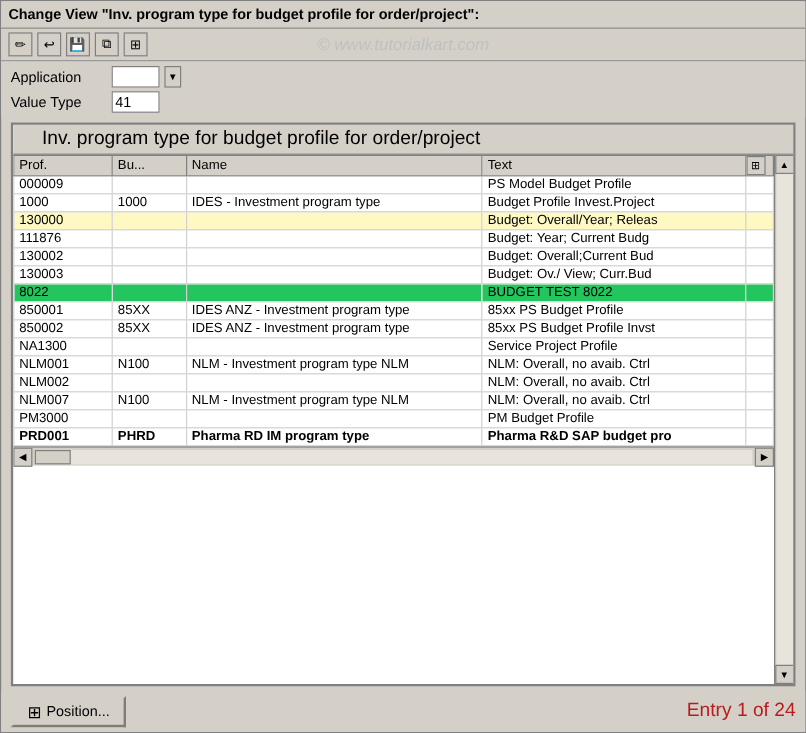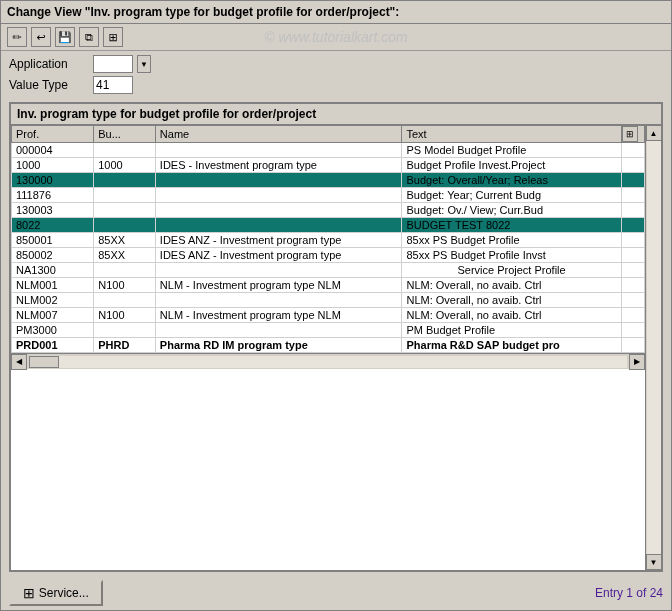--- a/index.html
+++ b/index.html
@@ -100,23 +100,23 @@
       margin: 4px 8px;
       border: 2px solid #808080;
       flex: 1;
       display: flex;
       flex-direction: column;
       overflow: hidden;
       background: #fff;
     }
     .table-title {
       background: #d4d0c8;
-      padding: 3px 6px;
-      font-size: 12px;
-      font-weight: bold;
+      padding: 3px 24px;
+      font-size: 16px;
+      font-weight: normal;
       border-bottom: 1px solid #808080;
     }
     table {
       width: 100%;
       border-collapse: collapse;
       font-size: 11px;
     }
     thead tr {
       background: #d4d0c8;
     }
@@ -216,22 +216,22 @@
       display: flex;
       align-items: center;
       gap: 4px;
       background: #d4d0c8;
       border: 2px outset #d4d0c8;
       padding: 3px 12px;
       cursor: pointer;
       font-size: 12px;
     }
     .entry-text {
-      font-size: 12px;
-      color: #4c1d95;
+      font-size: 16px;
+      color: #b91c1c;
     }
     .col-grid-icon {
       width: 16px;
       height: 16px;
       border: 1px solid #808080;
       background: #d4d0c8;
       display: inline-flex;
       align-items: center;
       justify-content: center;
       cursor: pointer;
@@ -278,55 +278,62 @@
               <th class="col-bu">Bu...</th>
               <th class="col-name">Name</th>
               <th class="col-text">Text</th>
               <th style="width:16px; padding:0;">
                 <div class="col-grid-icon" style="font-size:9px;">⊞</div>
               </th>
             </tr>
           </thead>
           <tbody id="table-body">
               <tr style="background: rgb(255, 255, 255);">
-                <td class="col-prof">000004</td>
+                <td class="col-prof">000009</td>
                 <td class="col-bu"></td>
                 <td class="col-name" style="max-width: 180px; overflow: hidden; text-overflow: ellipsis;"></td>
                 <td class="col-text" style="max-width: 160px; overflow: hidden; text-overflow: ellipsis;">PS Model Budget Profile</td>
                 <td style="width: 16px;"></td>
               </tr>
               <tr style="background: rgb(255, 255, 255);">
                 <td class="col-prof">1000</td>
                 <td class="col-bu">1000</td>
                 <td class="col-name" style="max-width: 180px; overflow: hidden; text-overflow: ellipsis;">IDES - Investment program type</td>
                 <td class="col-text" style="max-width: 160px; overflow: hidden; text-overflow: ellipsis;">Budget Profile Invest.Project</td>
                 <td style="width: 16px;"></td>
               </tr>
-              <tr style="background: #0f766e;">
+              <tr style="background: #fef9c3;">
                 <td class="col-prof">130000</td>
                 <td class="col-bu"></td>
                 <td class="col-name" style="max-width: 180px; overflow: hidden; text-overflow: ellipsis;"></td>
                 <td class="col-text" style="max-width: 160px; overflow: hidden; text-overflow: ellipsis;">Budget: Overall/Year; Releas</td>
                 <td style="width: 16px;"></td>
               </tr>
               <tr style="background: rgb(255, 255, 255);">
                 <td class="col-prof">111876</td>
                 <td class="col-bu"></td>
                 <td class="col-name" style="max-width: 180px; overflow: hidden; text-overflow: ellipsis;"></td>
                 <td class="col-text" style="max-width: 160px; overflow: hidden; text-overflow: ellipsis;">Budget: Year; Current Budg</td>
                 <td style="width: 16px;"></td>
               </tr>
               <tr style="background: rgb(255, 255, 255);">
+                <td class="col-prof">130002</td>
+                <td class="col-bu"></td>
+                <td class="col-name" style="max-width: 180px; overflow: hidden; text-overflow: ellipsis;"></td>
+                <td class="col-text" style="max-width: 160px; overflow: hidden; text-overflow: ellipsis;">Budget: Overall;Current Bud</td>
+                <td style="width: 16px;"></td>
+              </tr>
+              <tr style="background: rgb(255, 255, 255);">
                 <td class="col-prof">130003</td>
                 <td class="col-bu"></td>
                 <td class="col-name" style="max-width: 180px; overflow: hidden; text-overflow: ellipsis;"></td>
                 <td class="col-text" style="max-width: 160px; overflow: hidden; text-overflow: ellipsis;">Budget: Ov./ View; Curr.Bud</td>
                 <td style="width: 16px;"></td>
               </tr>
-              <tr style="background: #0f766e;">
+              <tr style="background: #22c55e;">
                 <td class="col-prof">8022</td>
                 <td class="col-bu"></td>
                 <td class="col-name" style="max-width: 180px; overflow: hidden; text-overflow: ellipsis;"></td>
                 <td class="col-text" style="max-width: 160px; overflow: hidden; text-overflow: ellipsis;">BUDGET TEST 8022</td>
                 <td style="width: 16px;"></td>
               </tr>
               <tr style="background: rgb(255, 255, 255);">
                 <td class="col-prof">850001</td>
                 <td class="col-bu">85XX</td>
                 <td class="col-name" style="max-width: 180px; overflow: hidden; text-overflow: ellipsis;">IDES ANZ - Investment program type</td>
@@ -337,21 +344,21 @@
                 <td class="col-prof">850002</td>
                 <td class="col-bu">85XX</td>
                 <td class="col-name" style="max-width: 180px; overflow: hidden; text-overflow: ellipsis;">IDES ANZ - Investment program type</td>
                 <td class="col-text" style="max-width: 160px; overflow: hidden; text-overflow: ellipsis;">85xx PS Budget Profile Invst</td>
                 <td style="width: 16px;"></td>
               </tr>
               <tr style="background: rgb(255, 255, 255);">
                 <td class="col-prof">NA1300</td>
                 <td class="col-bu"></td>
                 <td class="col-name" style="max-width: 180px; overflow: hidden; text-overflow: ellipsis;"></td>
-                <td class="col-text" style="max-width: 160px; overflow: hidden; text-overflow: ellipsis; text-align: center;">Service Project Profile</td>
+                <td class="col-text" style="max-width: 160px; overflow: hidden; text-overflow: ellipsis;">Service Project Profile</td>
                 <td style="width: 16px;"></td>
               </tr>
               <tr style="background: rgb(255, 255, 255);">
                 <td class="col-prof">NLM001</td>
                 <td class="col-bu">N100</td>
                 <td class="col-name" style="max-width: 180px; overflow: hidden; text-overflow: ellipsis;">NLM - Investment program type NLM</td>
                 <td class="col-text" style="max-width: 160px; overflow: hidden; text-overflow: ellipsis;">NLM: Overall, no avaib. Ctrl</td>
                 <td style="width: 16px;"></td>
               </tr>
               <tr style="background: rgb(255, 255, 255);">
@@ -398,17 +405,17 @@
         <button class="scroll-btn">▲</button>
         <div class="scroll-track"></div>
         <button class="scroll-btn">▼</button>
       </div>
     </div>
   </div>
 
   <div class="bottom-bar">
     <button class="position-btn">
       <span style="font-size:14px;">⊞</span>
-      <span>Service...</span>
+      <span>Position...</span>
     </button>
     <span class="entry-text">Entry 1 of 24</span>
   </div>
 </div>
 
 </body></html>

